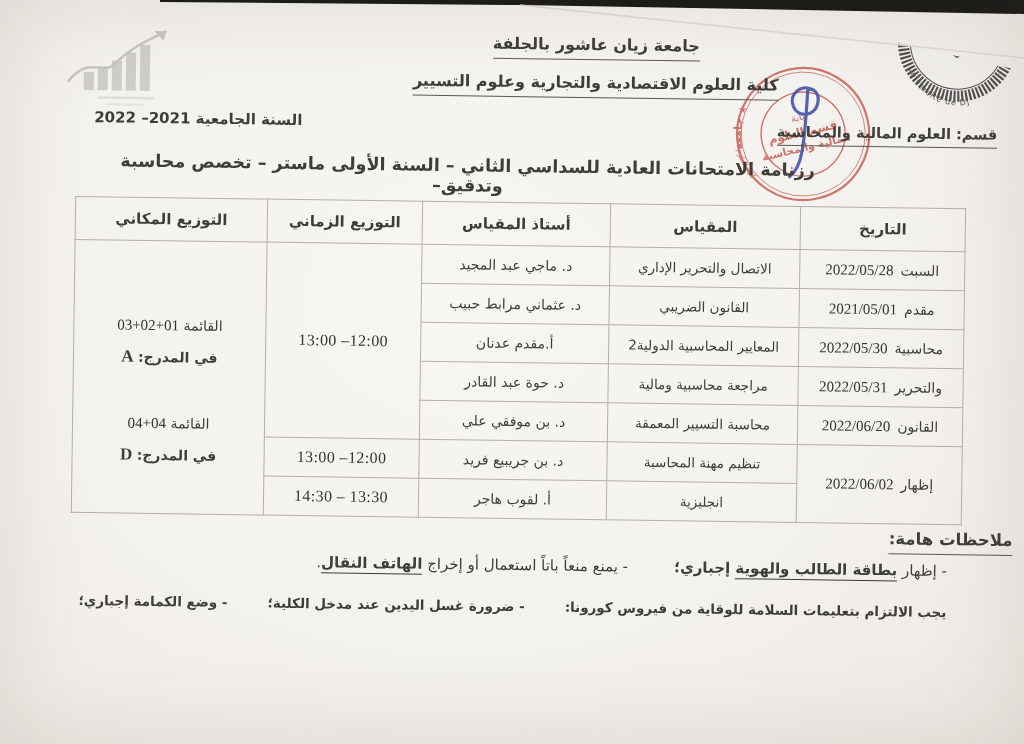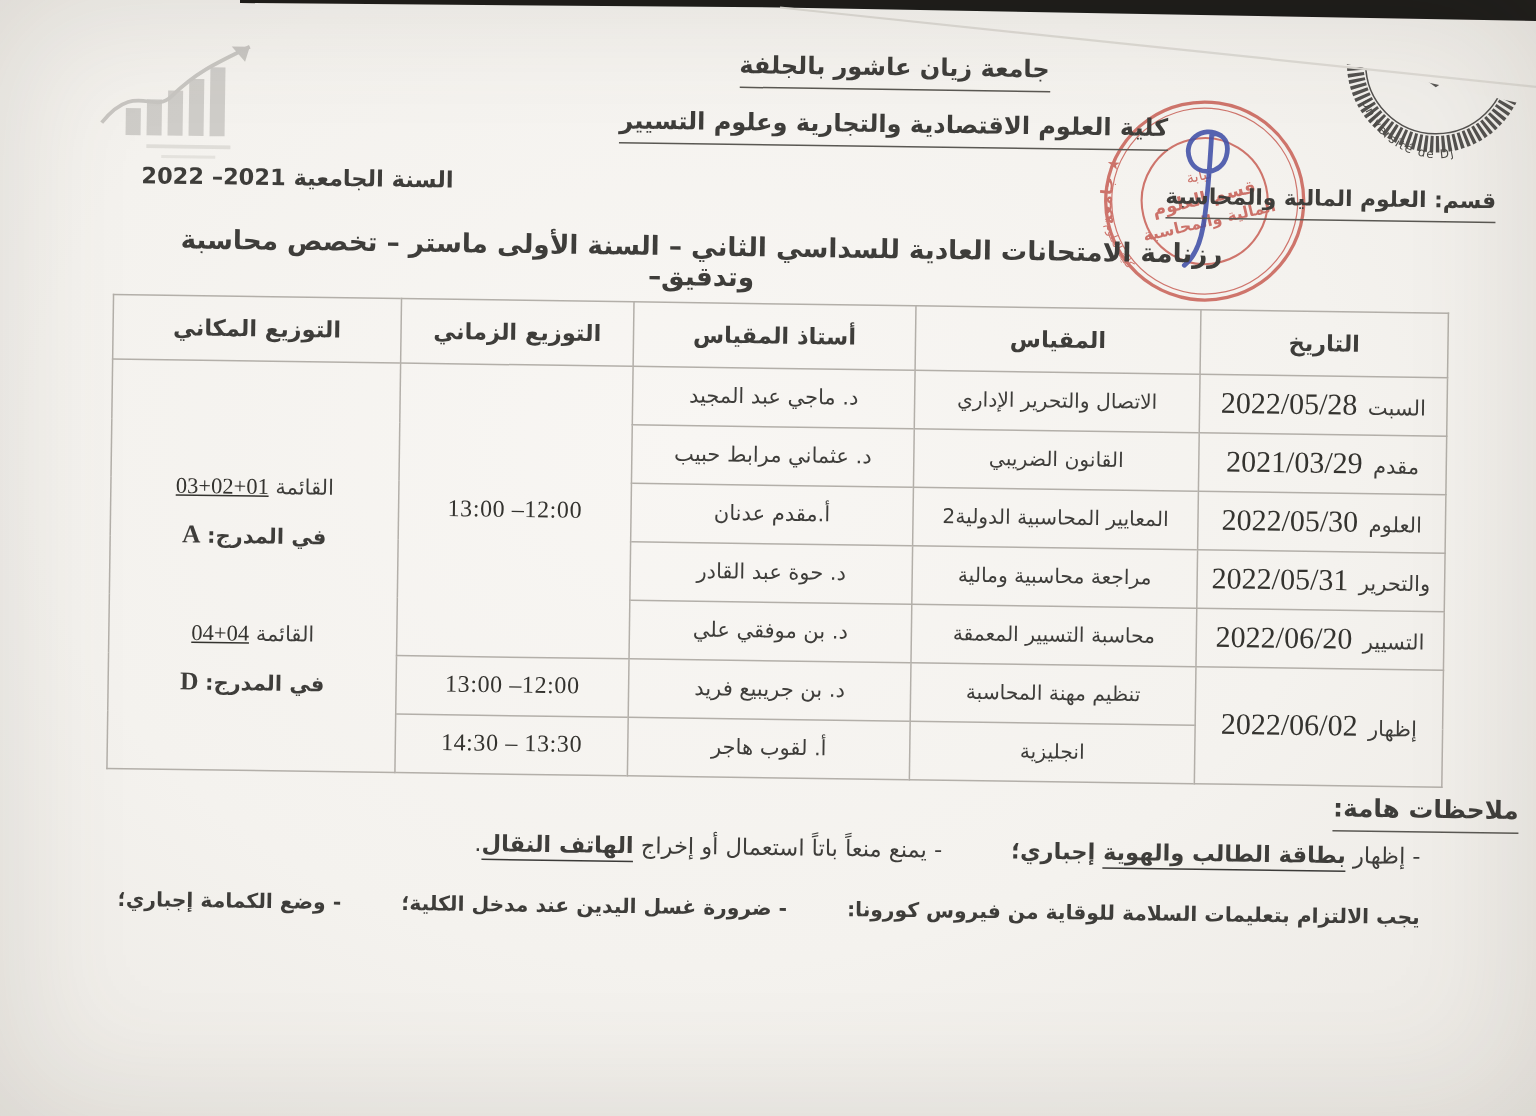--- a/index.html
+++ b/index.html
@@ -25,23 +25,23 @@
   .doc-title{left:85px;top:156px;width:760px;font-size:17.5px;}
 
   
   table{border-collapse:collapse;table-layout:fixed;width:890px;}
   th,td{border:1px solid #b3afa9;text-align:center;vertical-align:middle;padding:0 3px;}
   th{font-weight:bold;font-size:15px;height:42px;color:#3b3a37;}
   tbody tr{height:39px;}
   td{font-size:14px;color:#403f3c;}
   .c-sub{font-size:13.5px;}
   .day{margin-left:7px;font-size:14px;}
-  .num.d{font-size:20px;text-align:center;}
+  .num.d{font-size:15px;text-align:center;}
   .num.t{font-size:16px;letter-spacing:.4px;}
-  .num.n{font-size:15px;text-decoration:underline;}
+  .num.n{font-size:15px;}
   .hall{font-family:"Liberation Serif","DejaVu Serif",serif;font-weight:bold;font-size:17px;direction:ltr;unicode-bidi:isolate;}
   .loc{display:flex;flex-direction:column;align-items:center;padding-top:14px;}
   .loc-line{margin-top:13px;font-size:14px;}
   .loc-line.gap{margin-top:48px;}
 
   
   .notes-h{left:815px;top:524px;width:200px;text-align:right;font-size:16.5px;}
   .note-row1{left:70px;top:556px;width:880px;display:flex;flex-direction:row;gap:46px;font-size:15px;}
   .note-row2{left:70px;top:598px;width:880px;display:flex;flex-direction:row;gap:40px;font-size:13.5px;}
 
@@ -146,36 +146,36 @@
           <td rowspan="7">
             <div class="loc ar">
               <div class="loc-line"><span>القائمة</span> <span class="num n" dir="ltr">03+02+01</span></div>
               <div class="loc-line"><span class="b">في المدرج:</span> <span class="hall">A</span></div>
               <div class="loc-line gap"><span>القائمة</span> <span class="num n" dir="ltr">04+04</span></div>
               <div class="loc-line"><span class="b">في المدرج:</span> <span class="hall">D</span></div>
             </div>
           </td>
         </tr>
         <tr>
-          <td class="ar"><span class="day">مقدم</span><span class="num d" dir="ltr">2021/03/29</span></td>
+          <td class="ar"><span class="day">مقدم</span><span class="num d" dir="ltr">2021/05/01</span></td>
           <td class="ar c-sub">القانون الضريبي</td>
           <td class="ar">د. عثماني مرابط حبيب</td>
         </tr>
         <tr>
-          <td class="ar"><span class="day">العلوم</span><span class="num d" dir="ltr">2022/05/30</span></td>
+          <td class="ar"><span class="day">محاسبية</span><span class="num d" dir="ltr">2022/05/30</span></td>
           <td class="ar c-sub">المعايير المحاسبية الدولية2</td>
           <td class="ar">أ.مقدم عدنان</td>
         </tr>
         <tr>
           <td class="ar"><span class="day">والتحرير</span><span class="num d" dir="ltr">2022/05/31</span></td>
           <td class="ar c-sub">مراجعة محاسبية ومالية</td>
           <td class="ar">د. حوة عبد القادر</td>
         </tr>
         <tr>
-          <td class="ar"><span class="day">التسيير</span><span class="num d" dir="ltr">2022/06/20</span></td>
+          <td class="ar"><span class="day">القانون</span><span class="num d" dir="ltr">2022/06/20</span></td>
           <td class="ar c-sub">محاسبة التسيير المعمقة</td>
           <td class="ar">د. بن موفقي علي</td>
         </tr>
         <tr>
           <td class="ar" rowspan="2"><span class="day">إظهار</span><span class="num d" dir="ltr">2022/06/02</span></td>
           <td class="ar c-sub">تنظيم مهنة المحاسبة</td>
           <td class="ar">د. بن جريبيع فريد</td>
           <td><span class="num t" dir="ltr">13:00 –12:00</span></td>
         </tr>
         <tr>

